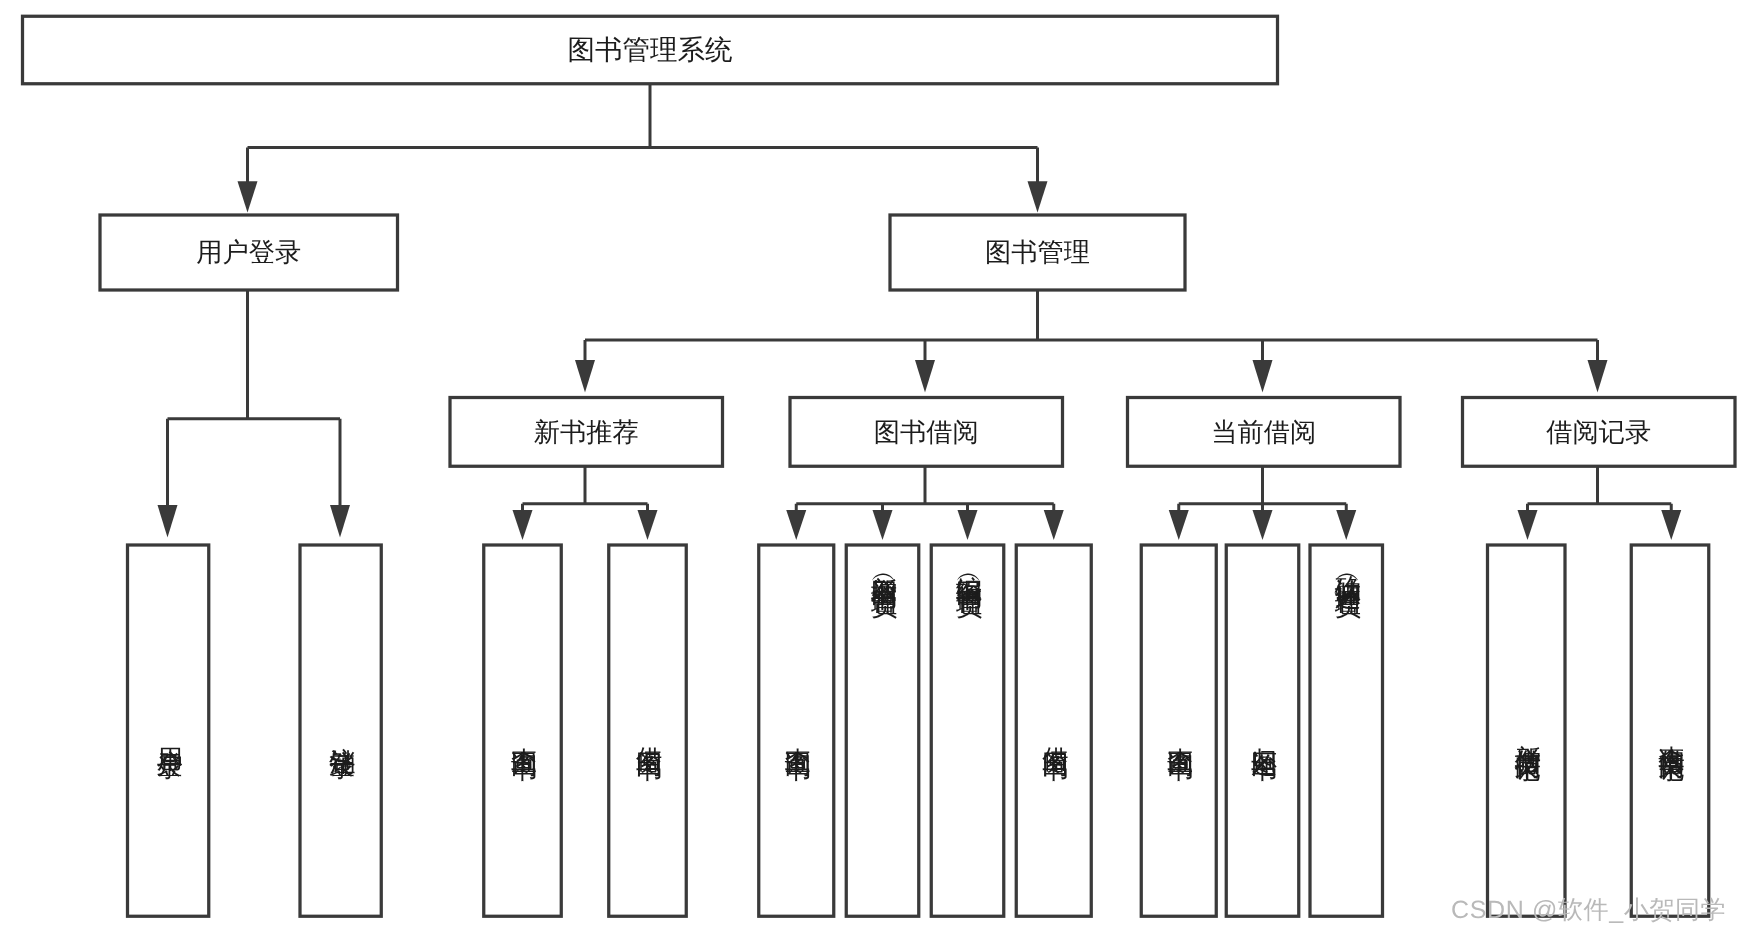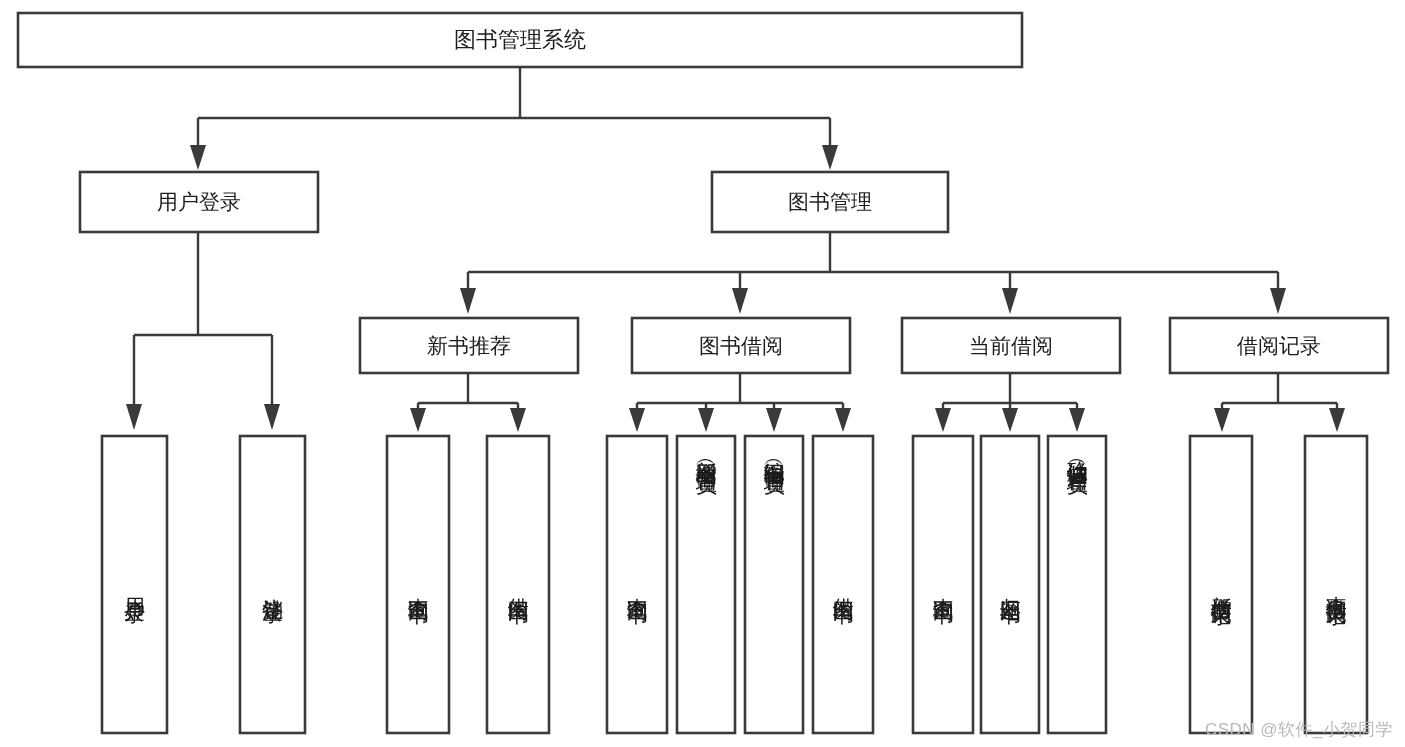--- a/index.html
+++ b/index.html
@@ -60,24 +60,24 @@
     text-orientation: upright;
     font-family: "Liberation Sans", "DejaVu Sans", sans-serif;
     font-size: 21px;
     line-height: 1.08;
     letter-spacing: 2px;
     color: #1c1c1c;
     white-space: nowrap;
   }
   .watermark {
     position: absolute;
-    right: 12px;
+    right: 24px;
     bottom: 6px;
     font-family: "Liberation Sans", "DejaVu Sans", sans-serif;
-    font-size: 17px;
+    font-size: 20px;
     color: #b9b9b9;
     letter-spacing: 0.5px;
     white-space: nowrap;
   }
 </style>
 </head>
 <body>
 
 <svg id="diagram" viewBox="0 0 1405 747">
 

